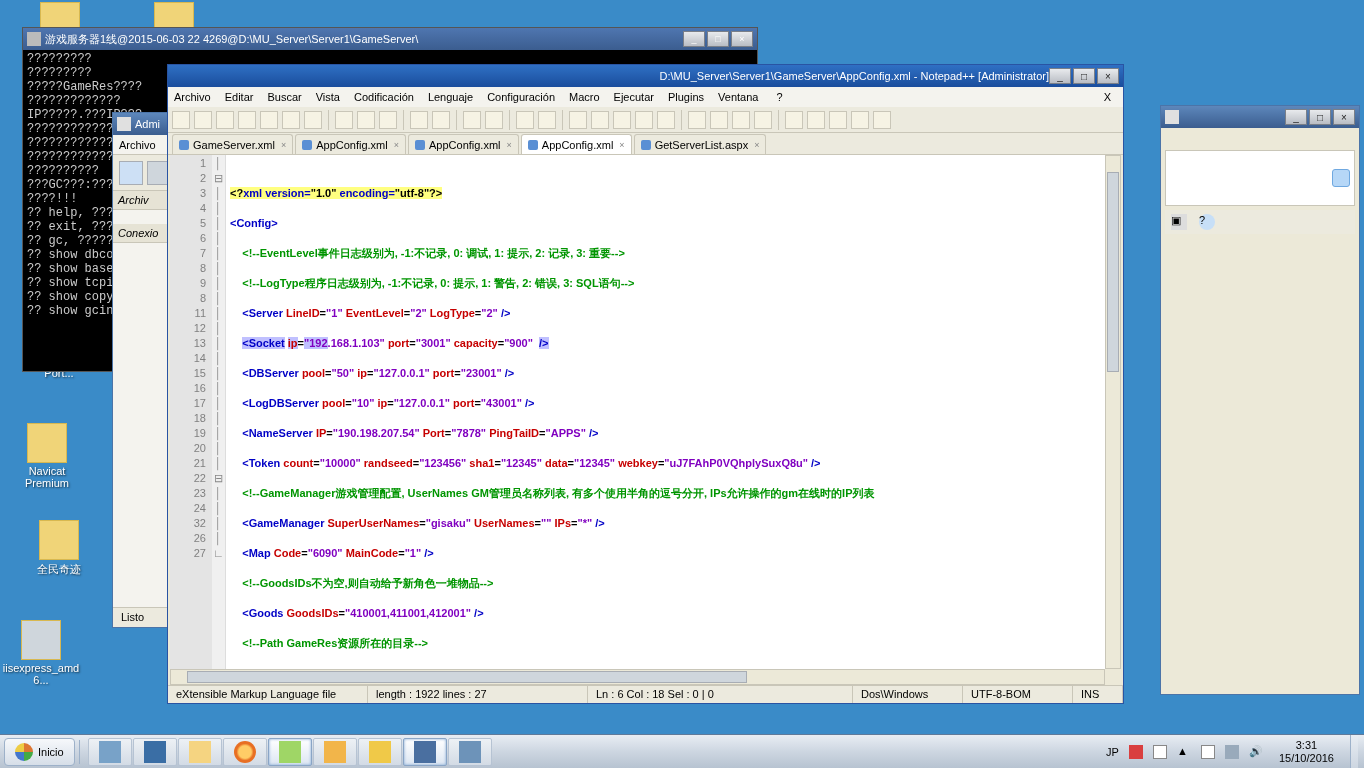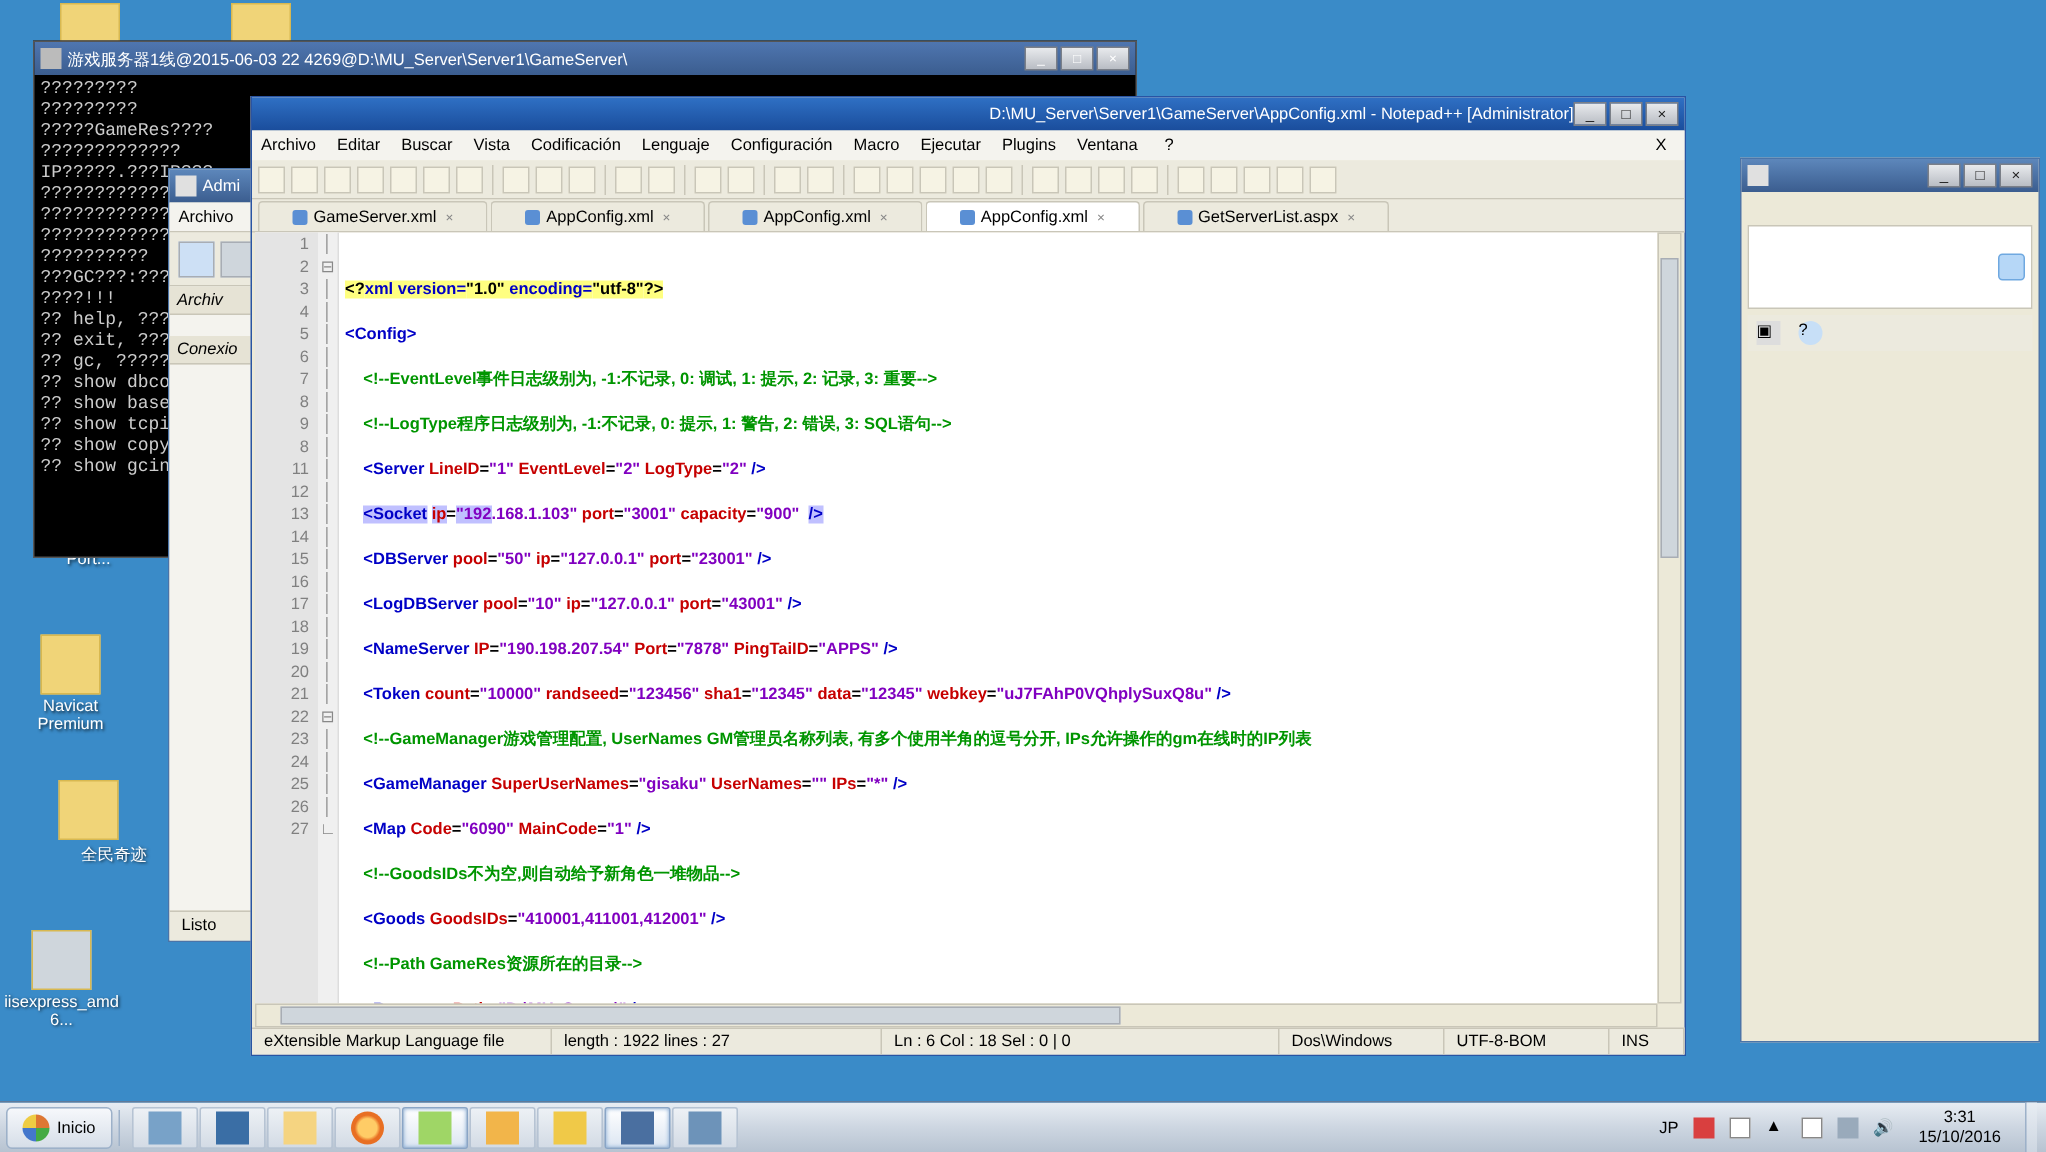--- a/index.html
+++ b/index.html
@@ -53,21 +53,21 @@
 .win-npp .tb-btns { display:flex; gap:2px; }
 .win-npp .tb-btn { width:22px; height:16px; background:linear-gradient(#e8eaed,#b9bdc4); border:1px solid #7a7f88; font-size:10px; display:flex; align-items:center; justify-content:center; color:#222; }
 .win-npp .menubar { height:20px; background:#f4f3ee; display:flex; align-items:center; padding:0 6px; gap:14px; }
 .win-npp .menubar span { cursor:default; }
 .win-npp .menubar .q { margin-left:4px; }
 .win-npp .menubar .x { margin-left:auto; margin-right:6px; }
 .win-npp .toolbar { height:26px; background:#eceade; border-bottom:1px solid #c9c6b8; display:flex; align-items:center; padding:0 4px; gap:4px; }
 .win-npp .toolbar .tbi { width:18px; height:18px; background:#f6f3e4; border:1px solid #c9c6b8; }
 .win-npp .toolbar .sep { width:1px; height:20px; background:#c9c6b8; margin:0 2px; }
 .win-npp .tabbar { height:22px; background:#eceade; display:flex; align-items:flex-end; padding-left:4px; gap:2px; border-bottom:1px solid #c9c6b8; }
-.win-npp .tab { height:20px; padding:2px 22px; background:#eceade; border:1px solid #c9c6b8; border-bottom:none; border-radius:3px 3px 0 0; display:flex; align-items:center; gap:4px; font-size:11px; }
+.win-npp .tab { height:20px; padding:2px 6px; background:#eceade; border:1px solid #c9c6b8; border-bottom:none; border-radius:3px 3px 0 0; display:flex; align-items:center; gap:4px; font-size:11px; }
 .win-npp .tab.active { background:#fff; }
 .win-npp .tab .dot { width:10px; height:10px; background:#5a8fd4; border-radius:2px; }
 .win-npp .tab .cl { font-size:9px; color:#888; margin-left:2px; }
 .win-npp .editor { position:absolute; left:2px; right:18px; top:90px; bottom:34px; background:#fff; display:flex; }
 .win-npp .gutter { width:42px; background:#e4e4e4; text-align:right; padding:1px 6px 0 0; font:12px/15px Consolas,monospace; color:#808080; }
 .win-npp .fold { width:14px; background:#f0f0f0; border-right:1px solid #ddd; font:10px/15px Consolas,monospace; text-align:center; color:#888; padding-top:1px; }
 .win-npp .code { flex:1; padding:1px 4px 0; font:bold 12px/15px Consolas,"Courier New",monospace; white-space:pre; overflow:hidden; }
 .win-npp .vscroll { position:absolute; right:2px; top:90px; bottom:34px; width:16px; background:#ece9d8; border:1px solid #c9c6b8; }
 .win-npp .vscroll .thumb { position:absolute; left:1px; right:1px; top:16px; height:200px; background:#cfd6dc; border:1px solid #a8adb4; }
 .win-npp .hscroll { position:absolute; left:2px; right:18px; bottom:18px; height:16px; background:#ece9d8; border:1px solid #c9c6b8; }
@@ -109,21 +109,21 @@
       <span></span>
     </div>
     <div class="desktop-icon" style="top: 325px; left: 20px;">
       <div class="ico"></div>
       <span>Port...</span>
     </div>
     <div class="desktop-icon" style="top: 423px; left: 8px;">
       <div class="ico"></div>
       <span>Navicat Premium</span>
     </div>
-    <div class="desktop-icon" style="top: 520px; left: 20px; text-align: right;">
+    <div class="desktop-icon" style="top: 520px; left: 20px;">
       <div class="ico"></div>
       <span>全民奇迹</span>
     </div>
     <div class="desktop-icon" style="top: 620px; left: 2px;">
       <div class="ico iis"></div>
       <span>iisexpress_amd6...</span>
     </div>
   </div>
 
 <div class="win-console">
@@ -317,21 +317,21 @@
         <div>15</div>
         <div>16</div>
         <div>17</div>
         <div>18</div>
         <div>19</div>
         <div>20</div>
         <div>21</div>
         <div>22</div>
         <div>23</div>
         <div>24</div>
-        <div>25</div>
+        <div>32</div>
         <div>26</div>
         <div>27</div>
       </div>
     <div class="fold" id="foldg">
         <div>│</div>
         <div>⊟</div>
         <div>│</div>
         <div>│</div>
         <div>│</div>
         <div>│</div>

